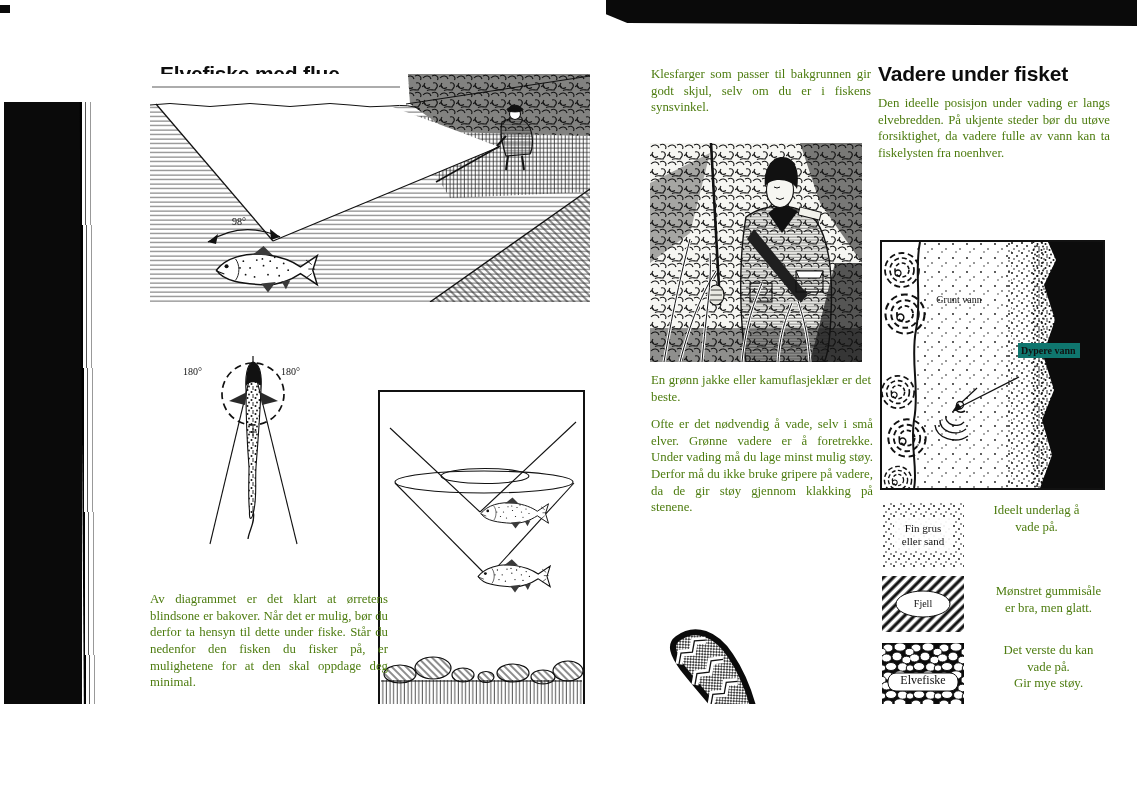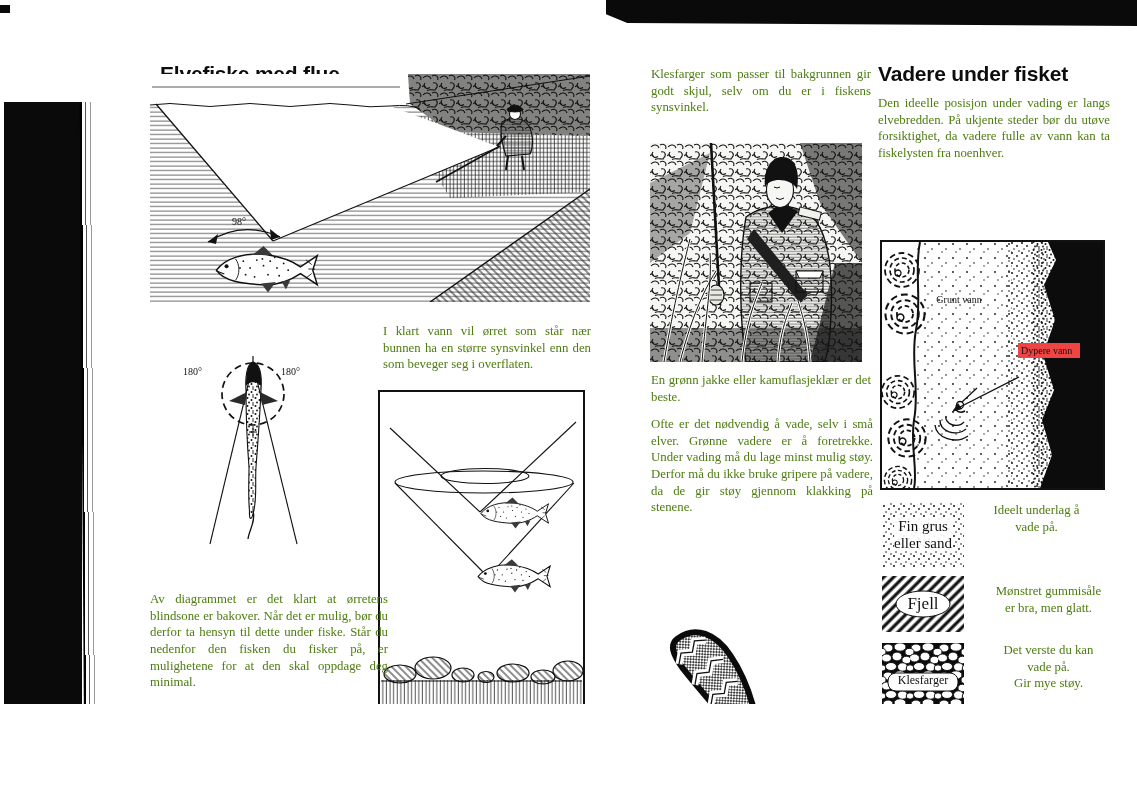--- a/index.html
+++ b/index.html
@@ -8,21 +8,21 @@
   .abs{position:absolute;}
   .txt{position:absolute;font-family:"Liberation Serif",serif;font-size:12.8px;line-height:1.3;
     color:#4d7c0f;text-align:justify;}
   .pre{white-space:pre-line;text-align:center;}
   .h{position:absolute;font-family:"Liberation Sans",sans-serif;font-weight:700;font-size:21px;
     color:#0d0d0d;letter-spacing:-0.2px;}
   .angle{position:absolute;font-family:"Liberation Serif",serif;font-size:10px;color:#111;}
   .pagenum{position:absolute;font-family:"Liberation Serif",serif;font-size:16px;color:#b91c1c;}
   .scan{position:absolute;background:#0a0a0a;}
   .swatch-label{position:absolute;inset:0;display:flex;align-items:center;justify-content:center;
-    text-align:center;font-family:"Liberation Serif",serif;font-size:15px;line-height:1.15;color:#111;}
+    text-align:center;font-family:"Liberation Serif",serif;font-size:11px;line-height:1.15;color:#111;}
   svg{position:absolute;overflow:visible;}
   svg.clip{overflow:hidden;}
 </style>
 </head>
 <body>
 
 <div id="screenshot">
 
   <svg width="0" height="0" style="position:absolute" aria-hidden="true">
     <defs>
@@ -182,21 +182,20 @@
     <path d="M95,30 C102,32 104,44 103,54 C99,49 91,49 88,54 C88,44 89,32 95,30 Z" fill="#111"></path>
     <polygon points="89,60 71,69 87,73" fill="#2a2a2a"></polygon>
     <polygon points="102,60 120,69 104,73" fill="#2a2a2a"></polygon>
     <path d="M95,178 C98,190 91,198 90,207" stroke="#111" stroke-width="1.3" fill="none"></path>
     <line x1="95" y1="96" x2="95" y2="104" stroke="#111" stroke-width="1"></line>
     <line x1="91" y1="100" x2="99" y2="100" stroke="#111" stroke-width="1"></line>
   </svg>
   <div class="angle" style="left:183px;top:366px;">180°</div>
   <div class="angle" style="left:281px;top:366px;">180°</div>
 
-  <div class="txt" style="left:383px;top:323px;width:208px;">I klart vann vil ørret som står nær bunnen ha en større synsvinkel enn den som beveger seg i overflaten.</div>
 
   <svg class="clip" viewBox="0 0 207 316" style="left:378px;top:390px;" width="207" height="316">
     <rect x="1" y="1" width="205" height="314" fill="#fff" stroke="#111" stroke-width="2"></rect>
     <ellipse cx="106" cy="92" rx="89" ry="11" fill="none" stroke="#111" stroke-width="1.1"></ellipse>
     <ellipse cx="107" cy="86" rx="44" ry="7.5" fill="none" stroke="#111" stroke-width="1.1"></ellipse>
     <line x1="102" y1="122" x2="12" y2="38" stroke="#111" stroke-width="1.1"></line>
     <line x1="102" y1="122" x2="198" y2="32" stroke="#111" stroke-width="1.1"></line>
     <line x1="110" y1="187" x2="17" y2="93" stroke="#111" stroke-width="1.1"></line>
     <line x1="110" y1="187" x2="196" y2="93" stroke="#111" stroke-width="1.1"></line>
     <use href="#trout" transform="translate(100,110) scale(0.75)"></use>
@@ -309,47 +308,47 @@
     <g stroke="#111" stroke-width="1.4" fill="none">
       <path d="M66,176 a10,8 0 0 0 18,6"></path>
       <path d="M60,180 a15,12 0 0 0 26,9"></path>
       <path d="M55,185 a20,16 0 0 0 33,11"></path>
     </g>
 
     <line x1="139" y1="137" x2="74" y2="170" stroke="#111" stroke-width="1.4"></line>
     <polygon points="72,172 82,169 78,163" fill="#111"></polygon>
   </svg>
   <div class="angle pre" style="left:934px;top:293px;width:50px;line-height:1.3;">Grunt vann</div>
-  <div class="angle" style="left:1018px;top:343px;width:56px;background:#ef4444;padding:1px 3px;line-height:1.3;">Dypere vann</div>
+  <div class="angle" style="left:1018px;top:343px;width:56px;background:#0f766e;padding:1px 3px;line-height:1.3;font-weight:bold;">Dypere vann</div>
 
   <div class="abs" style="left:882px;top:503px;width:82px;height:64px;">
     <svg class="clip" viewBox="0 0 82 64" width="82" height="64" style="left:0;top:0;">
       <rect width="82" height="64" fill="url(#pDotsM)"></rect>
       <rect x="12" y="14" width="58" height="34" fill="#fff" opacity="0.92"></rect>
     </svg>
     <div class="swatch-label" style="padding:0 12px;">Fin grus eller sand</div>
   </div>
   <div class="txt pre" style="left:964px;top:502px;width:145px;">Ideelt underlag å
 vade på.</div>
 
   <div class="abs" style="left:882px;top:576px;width:82px;height:56px;">
     <svg class="clip" viewBox="0 0 82 56" width="82" height="56" style="left:0;top:0;">
       <rect width="82" height="56" fill="url(#pDiagThick)"></rect>
       <ellipse cx="41" cy="28" rx="27" ry="13" fill="#fff" stroke="#111" stroke-width="1"></ellipse>
     </svg>
-    <div class="swatch-label" style="font-size:17px;font-family:Liberation Serif, serif;">Fjell</div>
+    <div class="swatch-label" style="font-size:10px;font-family:Liberation Serif, serif;">Fjell</div>
   </div>
   <div class="txt pre" style="left:976px;top:575px;width:145px;margin-top:8px;">Mønstret gummisåle
 er bra, men glatt.</div>
 
   <div class="abs" style="left:882px;top:643px;width:82px;height:76px;">
     <svg class="clip" viewBox="0 0 82 76" width="82" height="76" style="left:0;top:0;">
       <rect width="82" height="76" fill="url(#pCobble)"></rect>
       <rect x="6" y="30" width="70" height="18" rx="8" fill="#fff" stroke="#111" stroke-width="1"></rect>
     </svg>
-    <div class="swatch-label" style="font-size:12px;">Klesfarger</div>
+    <div class="swatch-label" style="font-size:12px;">Elvefiske</div>
   </div>
   <div class="txt pre" style="left:976px;top:642px;width:145px;">Det verste du kan
 vade på.
 Gir mye støy.</div>
 
   <div class="pagenum" style="left:1083px;top:720px;">57</div>
 </div>
 
 </body></html>

